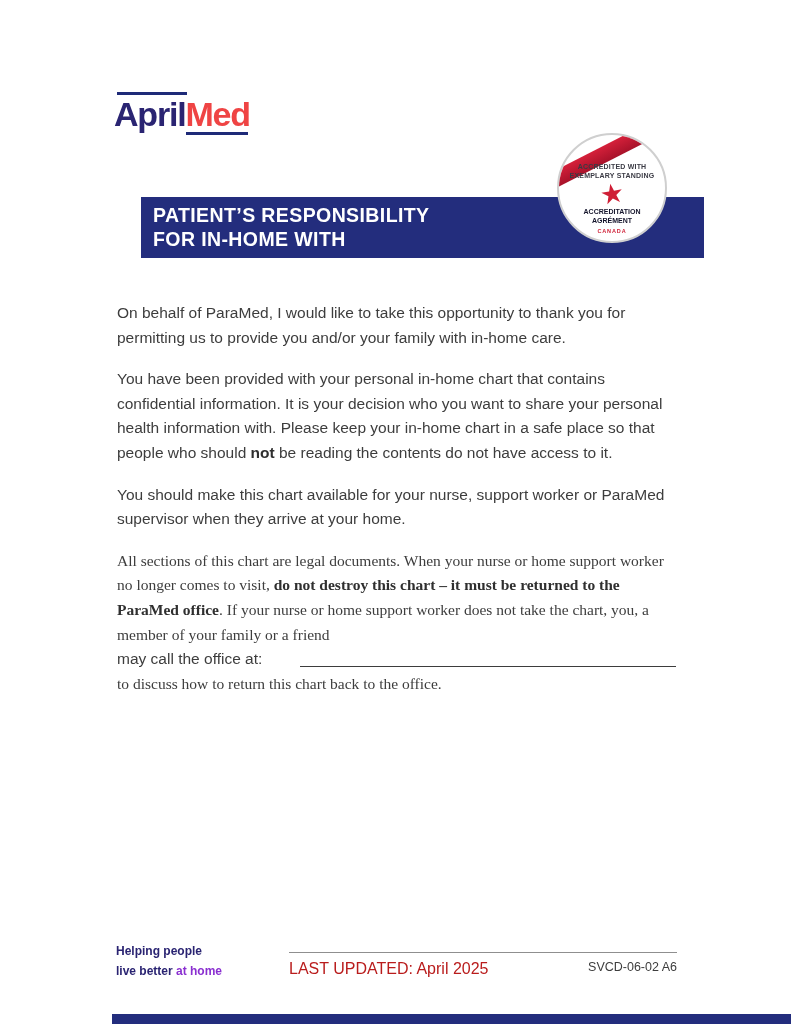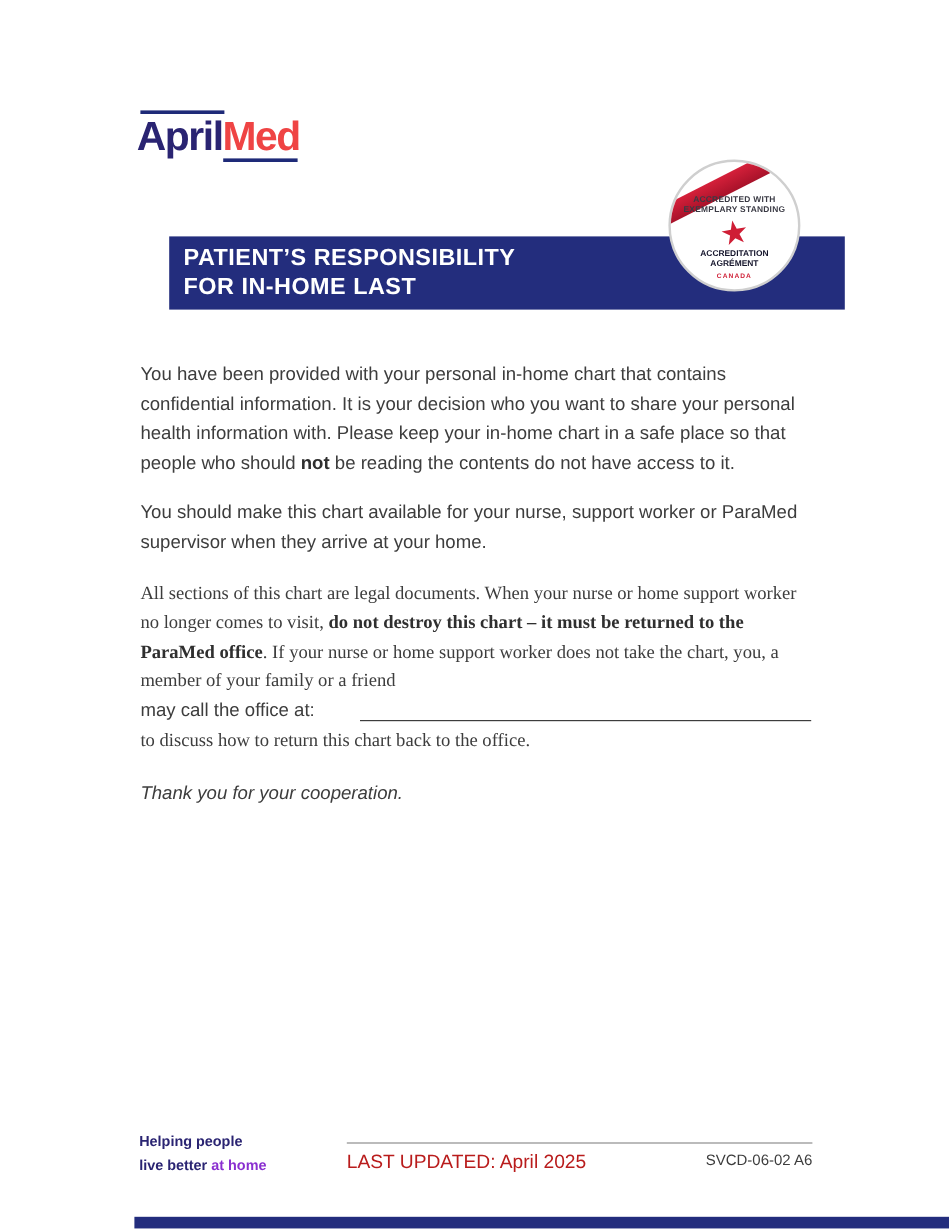--- a/index.html
+++ b/index.html
@@ -67,33 +67,33 @@
       <div class="badge-l1">EXEMPLARY STANDING</div>
       <div class="badge-star">★</div>
       <div class="badge-org">ACCREDITATION</div>
       <div class="badge-org">AGRÉMENT</div>
       <div class="badge-country">CANADA</div>
     </div>
   </div>
 
   <div class="title-bar">
     <div class="title-line">PATIENT’S RESPONSIBILITY</div>
-    <div class="title-line">FOR IN-HOME LAST</div>
+    <div class="title-line">FOR IN-HOME WITH</div>
   </div>
 
   <div class="content">
+    <p class="para">On behalf of ParaMed, I would like to take this opportunity to thank you for permitting us to provide you and/or your family with in-home care.</p>
     <p class="para"><span>You have been provided with your personal in-home chart that contains confidential information. It is your decision who you want to share your personal health information with. Please keep your in-home chart in a safe place so that people who should </span><b>not</b><span> be reading the contents do not have access to it.</span></p>
     <p class="para">You should make this chart available for your nurse, support worker or ParaMed supervisor when they arrive at your home.</p>
     <p class="para tight"><span>All sections of this chart are legal documents. When your nurse or home support worker no longer comes to visit, </span><b>do not destroy this chart – it must be returned to the ParaMed office</b><span>. If your nurse or home support worker does not take the chart, you, a member of your family or a friend</span></p>
     <div class="call-row">
       <span>may call the office at:</span>
       <span class="fill-line"></span>
     </div>
     <p class="para tight">to discuss how to return this chart back to the office.</p>
-    <p class="thanks">Thank you for your cooperation.</p>
   </div>
 
   <div class="tagline">
     <div>Helping people</div>
     <div><span>live better </span><span class="purple">at home</span></div>
   </div>
   <div class="footer-divider"></div>
   <div class="footer-updated">LAST UPDATED: April 2025</div>
   <div class="footer-code">SVCD-06-02 A6</div>
   <div class="bottom-bar"></div>

